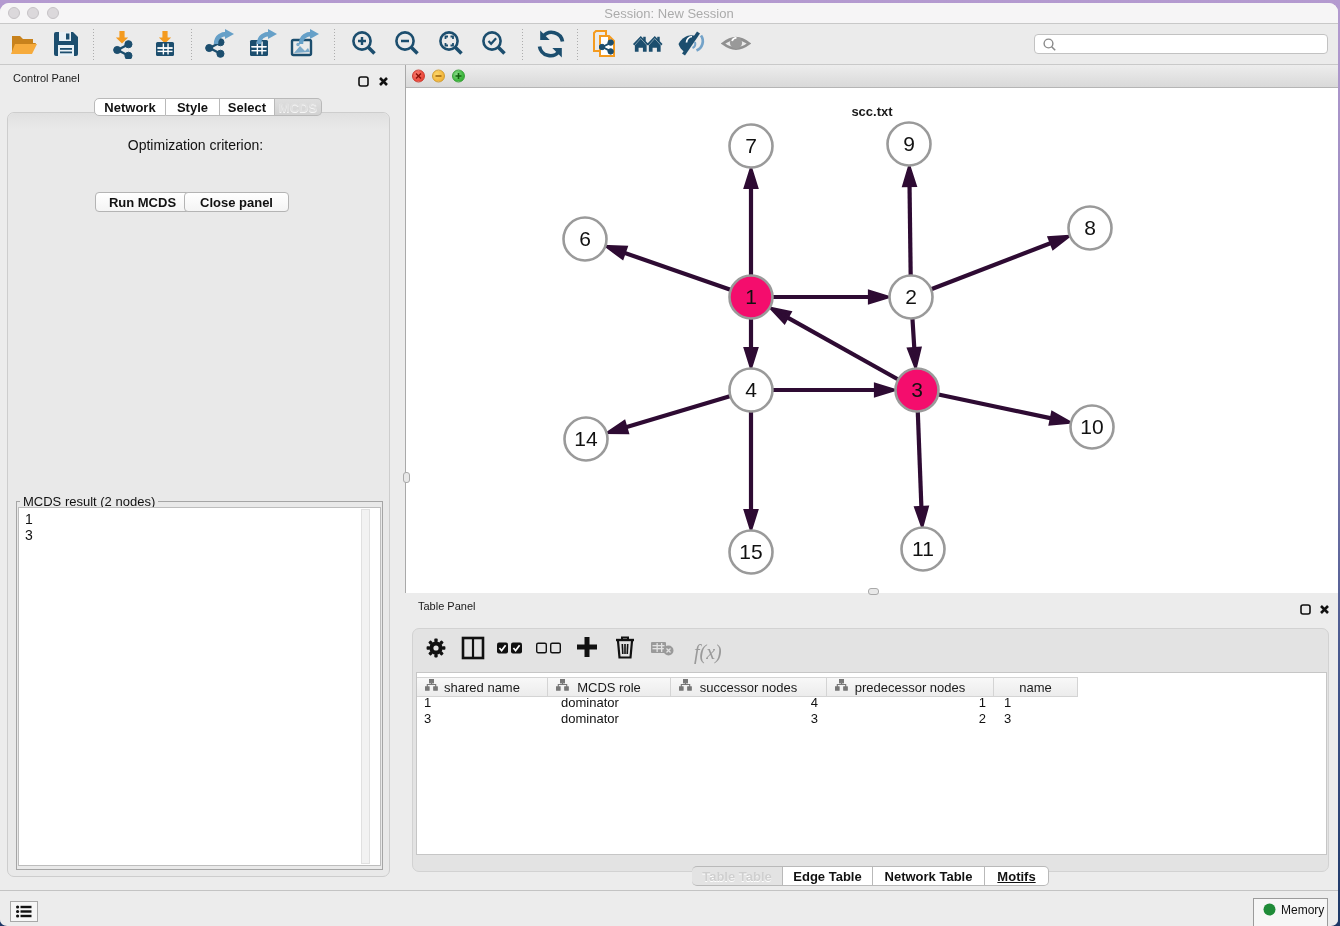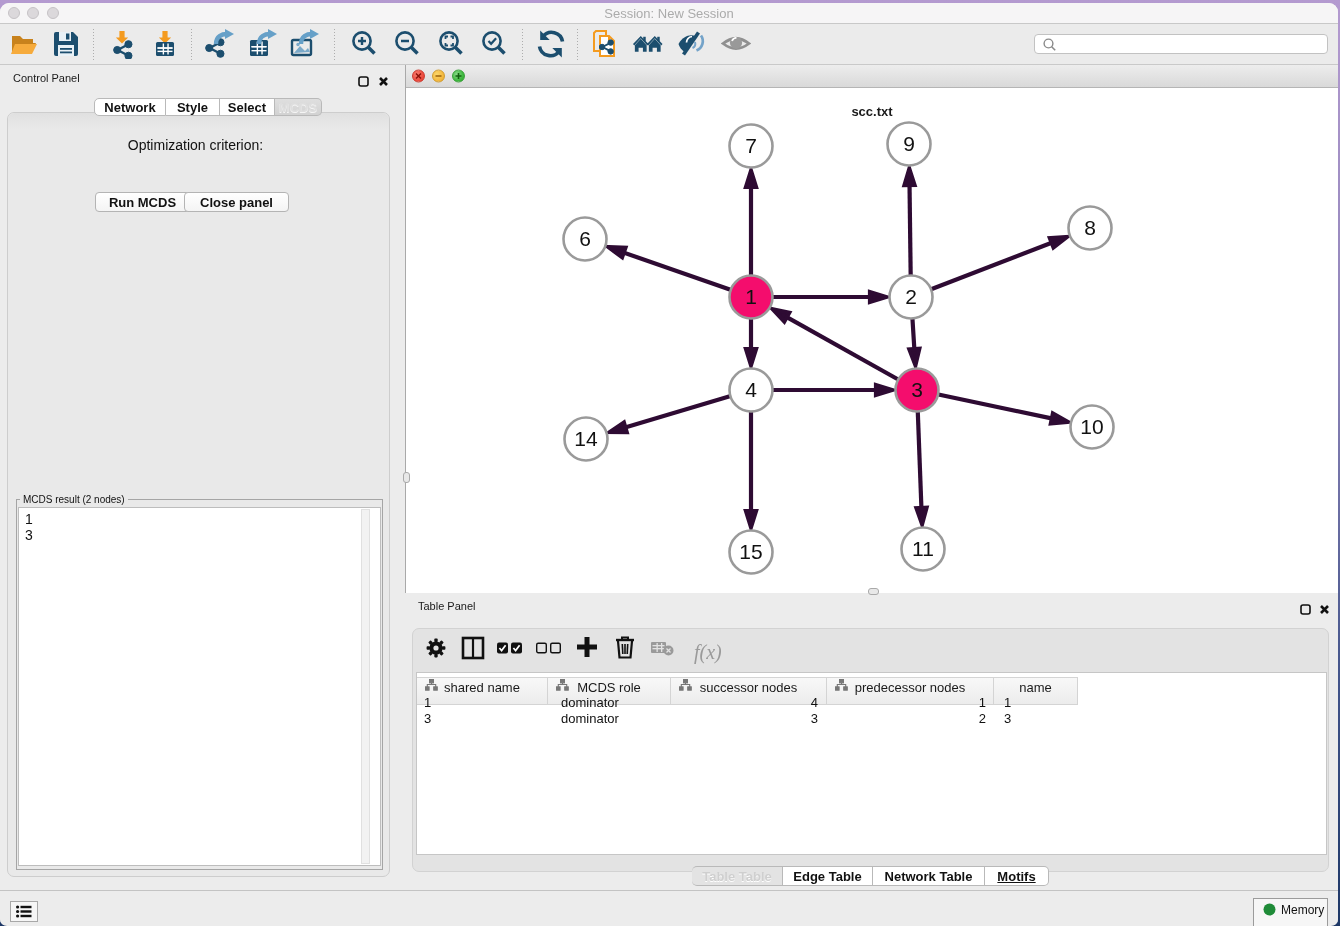--- a/index.html
+++ b/index.html
@@ -21,21 +21,21 @@
 .tabfirst{border-left:1px solid #b9b9b9;border-radius:5px 0 0 5px;}
 .tablast{border-radius:0 5px 5px 0;}
 .tabsel{background:linear-gradient(#dfdfdf,#d2d2d2);color:#dedede;text-shadow:0 1px 0 #f5f5f5;}
 .btn{position:absolute;height:20px;background:linear-gradient(#ffffff,#f4f4f4);border:1px solid #b4b4b4;border-radius:4px;font-size:13px;font-weight:bold;color:#111;text-align:center;line-height:19px;}
 .netwin{position:absolute;left:405px;top:62px;width:933px;height:528px;background:#fff;border-left:1px solid #a9a9a9;}
 .nettb{position:absolute;left:0;top:0;width:100%;height:23px;background:linear-gradient(#ededed,#d9d9d9);border-bottom:1px solid #b5b5b5;}
 .light{position:absolute;top:11px;width:13px;height:13px;border-radius:50%;transform:translateY(-50%);}
 .tp{position:absolute;left:405px;top:592px;width:933px;height:293px;background:#ececec;}
 .tpinner{position:absolute;left:7px;top:33px;width:917px;height:244px;background:#e3e3e3;border:1px solid #d2d2d2;border-radius:7px;}
 .tbl{position:absolute;left:11px;top:77px;width:911px;height:183px;background:#fff;border:1px solid #c6c6c6;}
-.th{position:absolute;top:2px;height:28px;background:linear-gradient(#f8f8f8,#ececec);border:1px solid #d4d4d4;border-left:none;font-size:13px;color:#1a1a1a;text-align:center;line-height:19px;}
+.th{position:absolute;top:2px;height:20px;background:linear-gradient(#f8f8f8,#ececec);border:1px solid #d4d4d4;border-left:none;font-size:13px;color:#1a1a1a;text-align:center;line-height:19px;}
 .cell{position:absolute;font-size:13px;color:#111;height:16px;line-height:16px;}
 .btabs{position:absolute;left:287px;top:271px;display:flex;}
 .btab{height:20px;line-height:19px;font-size:13px;font-weight:bold;color:#111;background:#fff;border:1px solid #b9b9b9;border-left:none;text-align:center;box-sizing:border-box;}
 .statusbar{position:absolute;left:0;top:887px;width:1338px;height:35px;background:#ececec;border-top:1px solid #c3c3c3;}
 .membtn{position:absolute;right:10px;top:7px;width:75px;height:32px;background:#f6f6f6;border:1px solid #9b9b9b;font-size:12px;color:#111;}
 svg text{font-family:"Liberation Sans",sans-serif;}
 </style></head>
 <body>
 <div class="win">
   <div class="titlebar">
@@ -198,21 +198,21 @@
   <div class="tabrow">
     <div class="tab tabfirst" style="width:72px;">Network</div>
         <div class="tab" style="width:54px;">Style</div>
         <div class="tab" style="width:55px;">Select</div>
         <div class="tab tabsel tablast" style="width:47px;">MCDS</div>
   </div>
   <div style="position:absolute;left:0;top:71px;width:100%;text-align:center;font-size:14px;color:#111;">Optimization criterion:</div>
   <div class="btn" style="left:95px;top:126px;width:95px;">Run MCDS</div>
   <div class="btn" style="left:184px;top:126px;width:105px;">Close panel</div>
   <fieldset style="position:absolute;left:16px;top:428px;width:367px;height:376px;border:1px solid #a5a5a5;border-radius:0;">
-    <legend style="font-size:10px;color:#111;padding:0 3px;margin-left:3px;">MCDS result (2 nodes)</legend>
+    <legend style="font-size:13px;color:#111;padding:0 3px;margin-left:3px;">MCDS result (2 nodes)</legend>
   </fieldset>
   <div style="position:absolute;left:18px;top:441px;width:363px;height:359px;background:#fff;border:1px solid #bdbdbd;">
     <div style="position:absolute;left:6px;top:3px;font-size:14px;color:#111;line-height:16px;">1<br>3</div>
     <div style="position:absolute;right:10px;top:1px;width:9px;bottom:1px;background:#f2f2f2;border:1px solid #e0e0e0;"></div>
   </div>
 </div>
 <div class="netwin">
   <div class="nettb">
     <div class="light" style="left:6px;background:radial-gradient(circle at 35% 35%,#f77e72,#ee4d40 60%,#d8382c);border:1px solid #ca3a30;">
           <svg width="11" height="11" viewBox="0 0 11 11" style="position:absolute;left:0;top:0">

